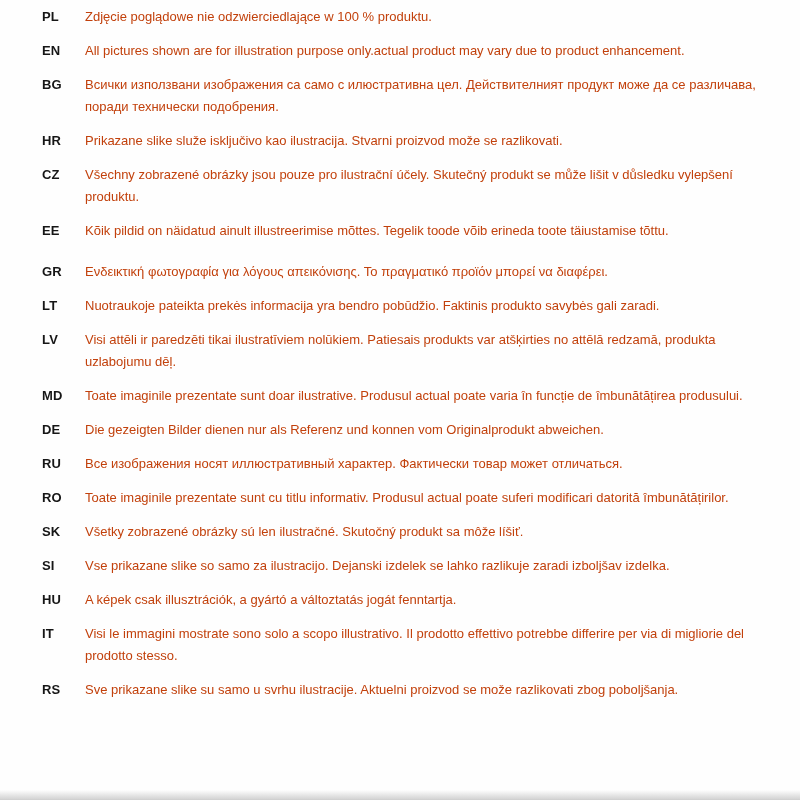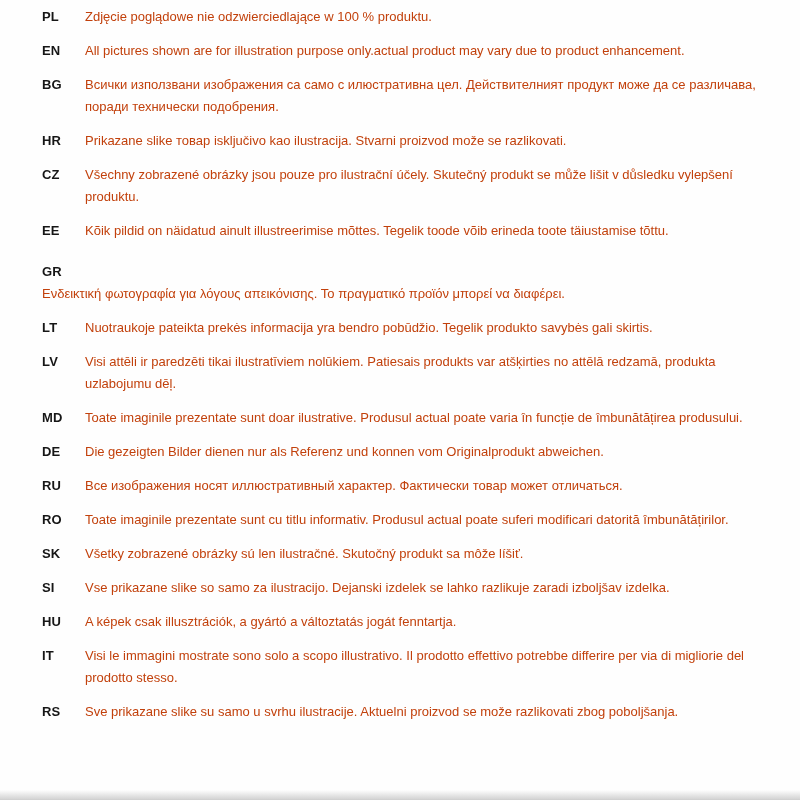--- a/index.html
+++ b/index.html
@@ -23,21 +23,20 @@
     display: block;
   }
   .row {
     display: flex;
     align-items: flex-start;
     margin-bottom: 12px;
   }
   
   .row:nth-child(7) {
     margin-top: 19px;
-    flex-direction: column;
   }
   .code {
     flex: none;
     width: 43px;
     font-size: 13px;
     font-weight: bold;
     line-height: 22px;
     color: #161616;
     letter-spacing: 0.2px;
   }
@@ -73,41 +72,41 @@
     <p class="text">All pictures shown are for illustration purpose only.actual product may vary due to product enhancement.</p>
   </div>
 
   <div class="row">
     <span class="code">BG</span>
     <p class="text">Всички използвани изображения са само с илюстративна цел. Действителният продукт може да се различава, поради технически подобрения.</p>
   </div>
 
   <div class="row">
     <span class="code">HR</span>
-    <p class="text">Prikazane slike товар isključivo kao ilustracija. Stvarni proizvod može se razlikovati.</p>
+    <p class="text">Prikazane slike služe isključivo kao ilustracija. Stvarni proizvod može se razlikovati.</p>
   </div>
 
   <div class="row">
     <span class="code">CZ</span>
     <p class="text">Všechny zobrazené obrázky jsou pouze pro ilustrační účely. Skutečný produkt se může lišit v důsledku vylepšení produktu.</p>
   </div>
 
   <div class="row">
     <span class="code">EE</span>
     <p class="text">Kõik pildid on näidatud ainult illustreerimise mõttes. Tegelik toode võib erineda toote täiustamise tõttu.</p>
   </div>
 
   <div class="row">
     <span class="code">GR</span>
     <p class="text">Ενδεικτική φωτογραφία για λόγους απεικόνισης. Το πραγματικό προϊόν μπορεί να διαφέρει.</p>
   </div>
 
   <div class="row">
     <span class="code">LT</span>
-    <p class="text">Nuotraukoje pateikta prekės informacija yra bendro pobūdžio. Tegelik produkto savybės gali skirtis.</p>
+    <p class="text">Nuotraukoje pateikta prekės informacija yra bendro pobūdžio. Faktinis produkto savybės gali zaradi.</p>
   </div>
 
   <div class="row">
     <span class="code">LV</span>
     <p class="text">Visi attēli ir paredzēti tikai ilustratīviem nolūkiem. Patiesais produkts var atšķirties no attēlā redzamā, produkta uzlabojumu dēļ.</p>
   </div>
 
   <div class="row">
     <span class="code">MD</span>
     <p class="text">Toate imaginile prezentate sunt doar ilustrative. Produsul actual poate varia în funcție de îmbunătățirea produsului.</p>

